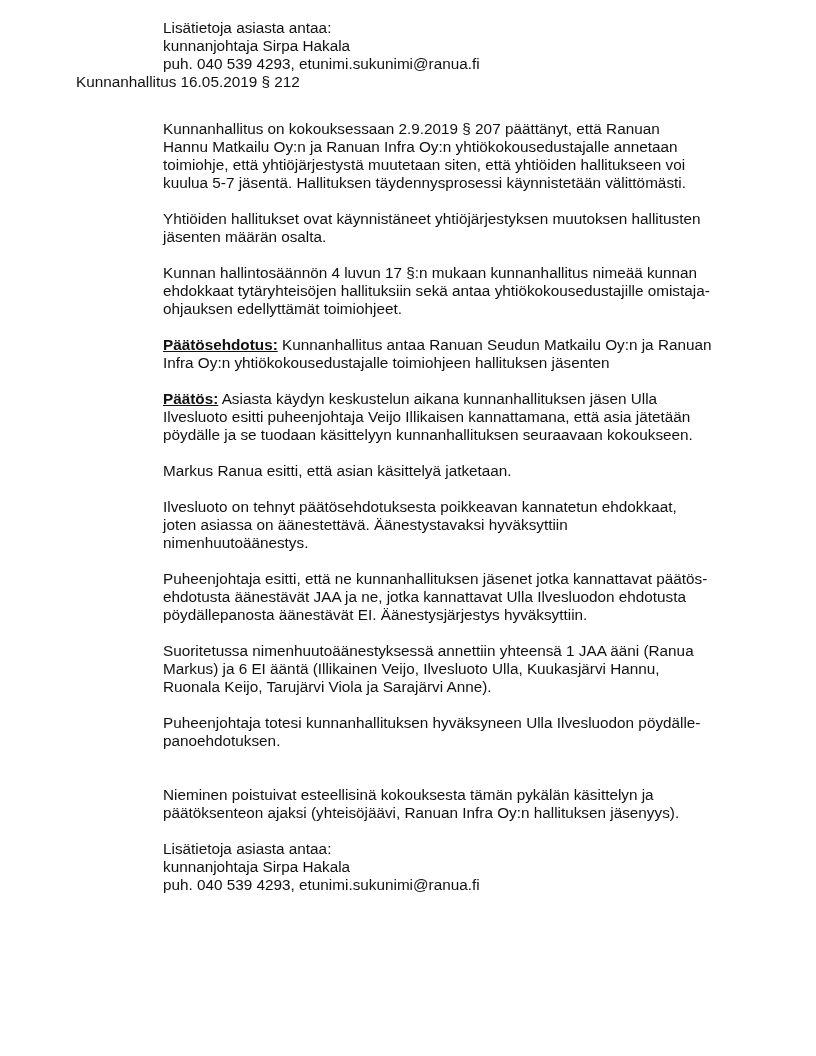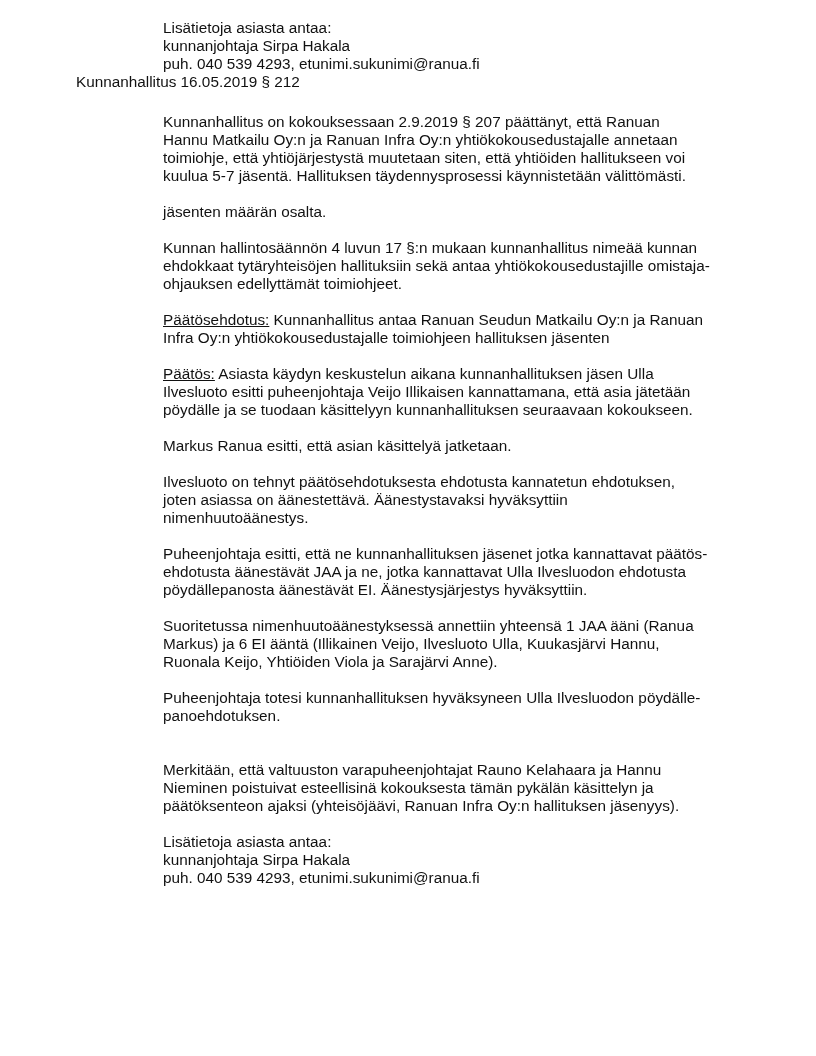--- a/index.html
+++ b/index.html
@@ -4,25 +4,25 @@
 <style>
   html, body { margin: 0; padding: 0; background: #ffffff; }
   body {
     width: 816px; height: 1056px; position: relative; overflow: hidden;
     font-family: "Liberation Sans", sans-serif;
     font-size: 15.3px; line-height: 18px; color: #111111;
   }
   .page { position: absolute; left: 0; top: 0; width: 816px; height: 1056px; }
   .contact-top { position: absolute; left: 163px; top: 19px; }
   .heading { position: absolute; left: 76px; top: 73px; }
-  .body { position: absolute; left: 163px; top: 113px; width: 590px; }
+  .body { position: absolute; left: 163px; top: 120px; width: 590px; }
   .line { display: block; white-space: nowrap; }
   .para { margin: 0 0 18px 0; }
   .para.extra { margin-bottom: 36px; }
-  .label { font-weight: normal; text-decoration: underline; text-align: center; }
+  .label { font-weight: bold; text-decoration: underline; text-align: center; }
   .contact-bottom { margin: 0; }
 </style>
 </head>
 <body>
 
 <div class="page">
 
   <div class="contact-top">
     <span class="line">Lisätietoja asiasta antaa:</span>
     <span class="line">kunnanjohtaja Sirpa Hakala</span>
@@ -34,20 +34,21 @@
   <div class="body">
 
     <p class="para">
       <span class="line">Kunnanhallitus on kokouksessaan 2.9.2019 § 207 päättänyt, että Ranuan</span>
       <span class="line">Hannu Matkailu Oy:n ja Ranuan Infra Oy:n yhtiökokousedustajalle annetaan</span>
       <span class="line">toimiohje, että yhtiöjärjestystä muutetaan siten, että yhtiöiden hallitukseen voi</span>
       <span class="line">kuulua 5-7 jäsentä. Hallituksen täydennysprosessi käynnistetään välittömästi.</span>
     </p>
 
     <p class="para">
+      <span class="line">Yhtiöiden hallitukset ovat käynnistäneet yhtiöjärjestyksen muutoksen hallitusten</span>
       <span class="line">jäsenten määrän osalta.</span>
     </p>
 
     <p class="para">
       <span class="line">Kunnan hallintosäännön 4 luvun 17 §:n mukaan kunnanhallitus nimeää kunnan</span>
       <span class="line">ehdokkaat tytäryhteisöjen hallituksiin sekä antaa yhtiökokousedustajille omistaja-</span>
       <span class="line">ohjauksen edellyttämät toimiohjeet.</span>
     </p>
 
     <p class="para">
@@ -60,44 +61,43 @@
       <span class="line">Ilvesluoto esitti puheenjohtaja Veijo Illikaisen kannattamana, että asia jätetään</span>
       <span class="line">pöydälle ja se tuodaan käsittelyyn kunnanhallituksen seuraavaan kokoukseen.</span>
     </p>
 
 
     <p class="para">
       <span class="line">Markus Ranua esitti, että asian käsittelyä jatketaan.</span>
     </p>
 
     <p class="para">
-      <span class="line">Ilvesluoto on tehnyt päätösehdotuksesta ehdotusta kannatetun ehdotuksen,</span>
+      <span class="line">Ilvesluoto on tehnyt päätösehdotuksesta poikkeavan kannatetun ehdokkaat,</span>
       <span class="line">joten asiassa on äänestettävä. Äänestystavaksi hyväksyttiin</span>
       <span class="line">nimenhuutoäänestys.</span>
     </p>
 
     <p class="para">
       <span class="line">Puheenjohtaja esitti, että ne kunnanhallituksen jäsenet jotka kannattavat päätös-</span>
       <span class="line">ehdotusta äänestävät JAA ja ne, jotka kannattavat Ulla Ilvesluodon ehdotusta</span>
       <span class="line">pöydällepanosta äänestävät EI. Äänestysjärjestys hyväksyttiin.</span>
     </p>
 
     <p class="para">
       <span class="line">Suoritetussa nimenhuutoäänestyksessä annettiin yhteensä 1 JAA ääni (Ranua</span>
       <span class="line">Markus) ja 6 EI ääntä (Illikainen Veijo, Ilvesluoto Ulla, Kuukasjärvi Hannu,</span>
-      <span class="line">Ruonala Keijo, Yhtiöiden Viola ja Sarajärvi Anne).</span>
+      <span class="line">Ruonala Keijo, Tarujärvi Viola ja Sarajärvi Anne).</span>
     </p>
 
     <p class="para extra">
       <span class="line">Puheenjohtaja totesi kunnanhallituksen hyväksyneen Ulla Ilvesluodon pöydälle-</span>
       <span class="line">panoehdotuksen.</span>
     </p>
 
     <p class="para">
-      <span class="line">Merkitään, että valtuuston varapuheenjohtajat Rauno Kelahaara ja Hannu</span>
       <span class="line">Nieminen poistuivat esteellisinä kokouksesta tämän pykälän käsittelyn ja</span>
       <span class="line">päätöksenteon ajaksi (yhteisöjäävi, Ranuan Infra Oy:n hallituksen jäsenyys).</span>
     </p>
 
     <div class="contact-bottom">
       <span class="line">Lisätietoja asiasta antaa:</span>
       <span class="line">kunnanjohtaja Sirpa Hakala</span>
       <span class="line">puh. 040 539 4293, etunimi.sukunimi@ranua.fi</span>
     </div>
 

